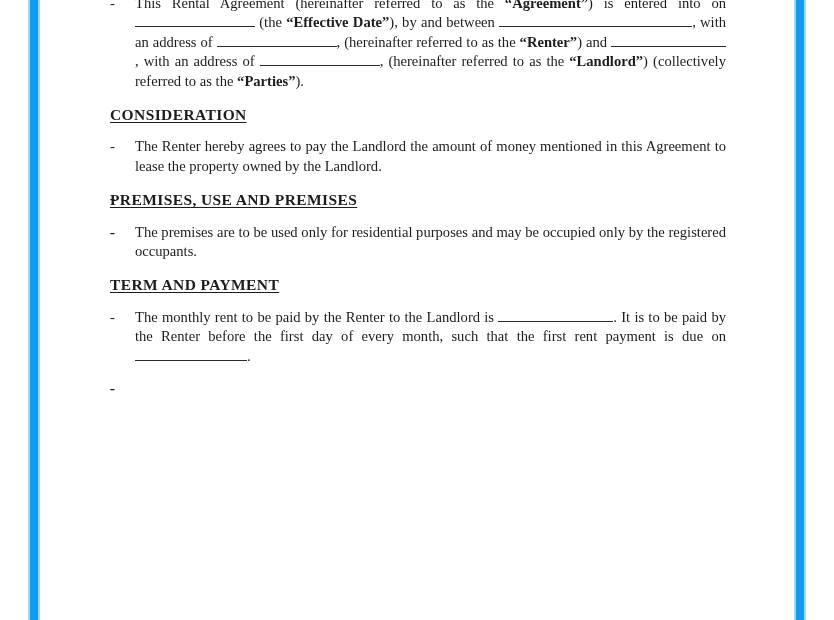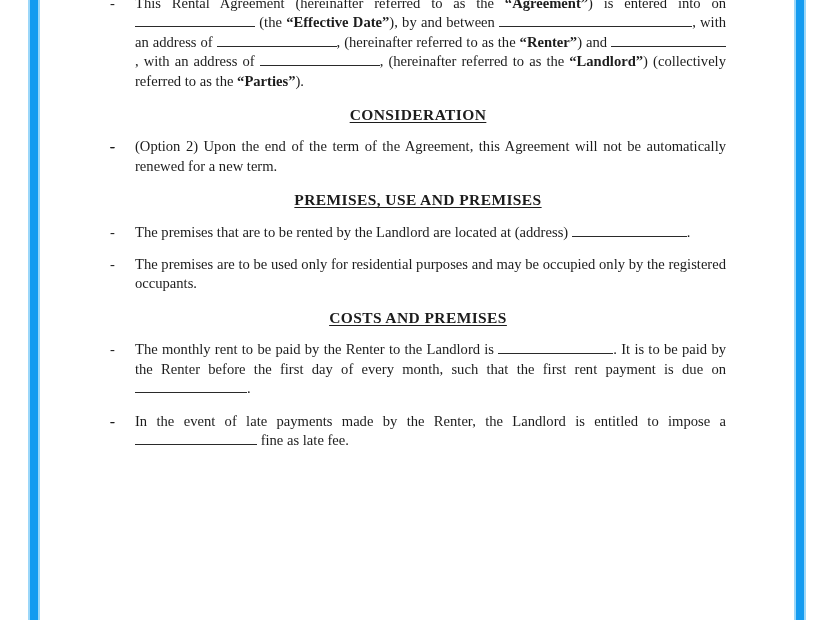--- a/index.html
+++ b/index.html
@@ -18,21 +18,21 @@
     border-right:2px solid #9bd7f9;
   }
   .border-stripe.left  { left:28px; }
   .border-stripe.right { left:794px; }
   .doc-content {
     position:absolute; top:-6px; left:110px; width:616px;
   }
   .doc-heading {
     font-size:15.5px; font-weight:bold; letter-spacing:0.4px;
     text-decoration:underline; text-underline-offset:2px;
-    line-height:19.4px; margin:14px 0 13px;text-align:center;
+    line-height:19.4px; margin:14px 0 13px;
   }
   .doc-item {
     position:relative; padding-left:25px; margin:0 0 13px;
     font-size:14.6px; line-height:19.4px;
     text-align:justify; text-align-last:left;
   }
   .bullet-dash {
     position:absolute; left:0; top:0; width:14px; text-align:left;
   }
   .doc-item b { font-weight:bold; }
@@ -54,54 +54,52 @@
       <div class="doc-item">
         <span class="bullet-dash">-</span>
         <span>This Rental Agreement (hereinafter referred to as the <b>“Agreement”</b>) is entered into on <span class="blank" style="width: 120px;"></span> (the <b>“Effective Date”</b>), by and between <span class="blank" style="width: 193px;"></span>, with an address of <span class="blank" style="width: 120px;"></span>, (hereinafter referred to as the <b>“Renter”</b>) and <span class="blank" style="width: 115px;"></span>, with an address of <span class="blank" style="width: 120px;"></span>, (hereinafter referred to as the <b>“Landlord”</b>) (collectively referred to as the <b>“Parties”</b>).</span>
       </div>
     </section>
 
     <section>
       <h2 class="doc-heading">CONSIDERATION</h2>
       <div class="doc-item">
         <span class="bullet-dash">-</span>
+        <span>The Renter hereby agrees to pay the Landlord the amount of money mentioned in this Agreement to lease the property owned by the Landlord.</span>
       </div>
     </section>
 
     <section>
       <div class="doc-item">
         <span class="bullet-dash">-</span>
       </div>
       <div class="doc-item">
         <span class="bullet-dash">-</span>
-        <span>(Option 2) Upon the end of the term of the Agreement, this Agreement will not be automatically renewed for a new term.</span>
       </div>
     </section>
 
     <section>
       <h2 class="doc-heading">PREMISES, USE AND PREMISES</h2>
       <div class="doc-item">
         <span class="bullet-dash">-</span>
-        <span>The premises that are to be rented by the Landlord are located at (address) <span class="blank" style="width: 115px;"></span>.</span>
       </div>
       <div class="doc-item">
         <span class="bullet-dash">-</span>
         <span>The premises are to be used only for residential purposes and may be occupied only by the registered occupants.</span>
       </div>
     </section>
 
     <section>
-      <h2 class="doc-heading">COSTS AND PREMISES</h2>
+      <h2 class="doc-heading">TERM AND PAYMENT</h2>
       <div class="doc-item">
         <span class="bullet-dash">-</span>
         <span>The monthly rent to be paid by the Renter to the Landlord is <span class="blank" style="width: 115px;"></span>. It is to be paid by the Renter before the first day of every month, such that the first rent payment is due on <span class="blank" style="width: 112px;"></span>.</span>
       </div>
       <div class="doc-item">
         <span class="bullet-dash">-</span>
       </div>
       <div class="doc-item">
         <span class="bullet-dash">-</span>
-        <span>In the event of late payments made by the Renter, the Landlord is entitled to impose a <span class="blank" style="width: 122px;"></span> fine as late fee.</span>
       </div>
     </section>
 
   </main>
 </div>
 
 </body></html>

